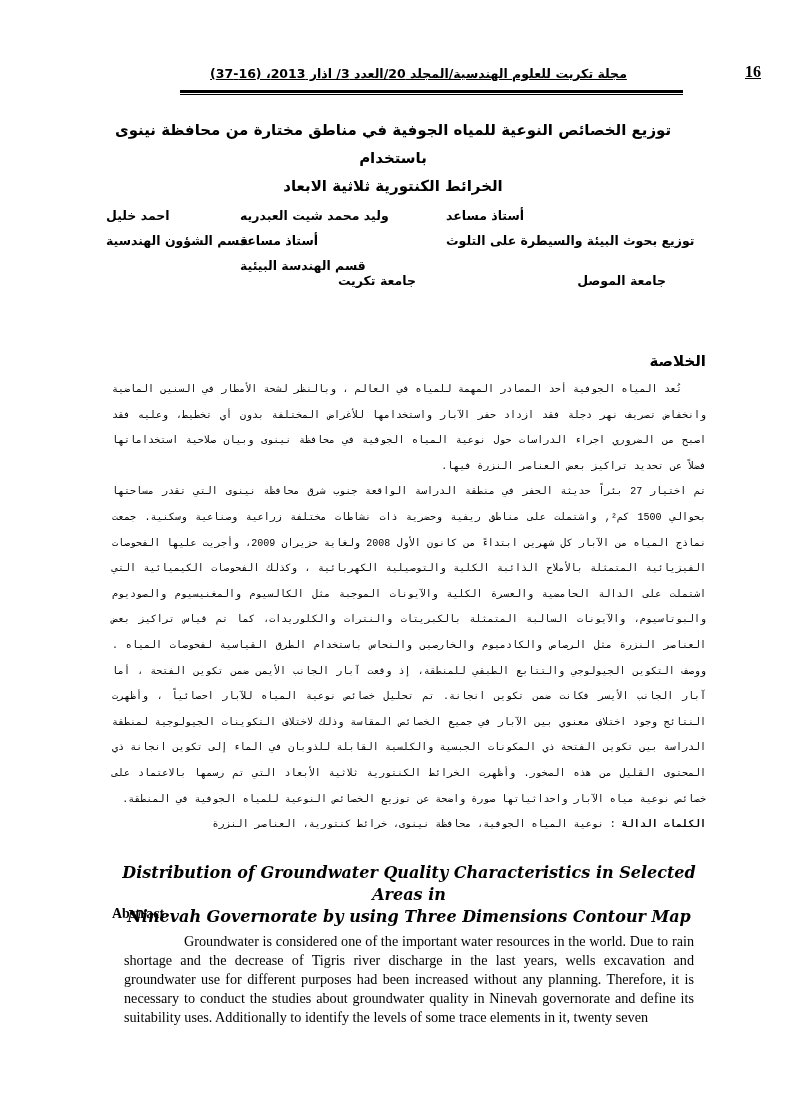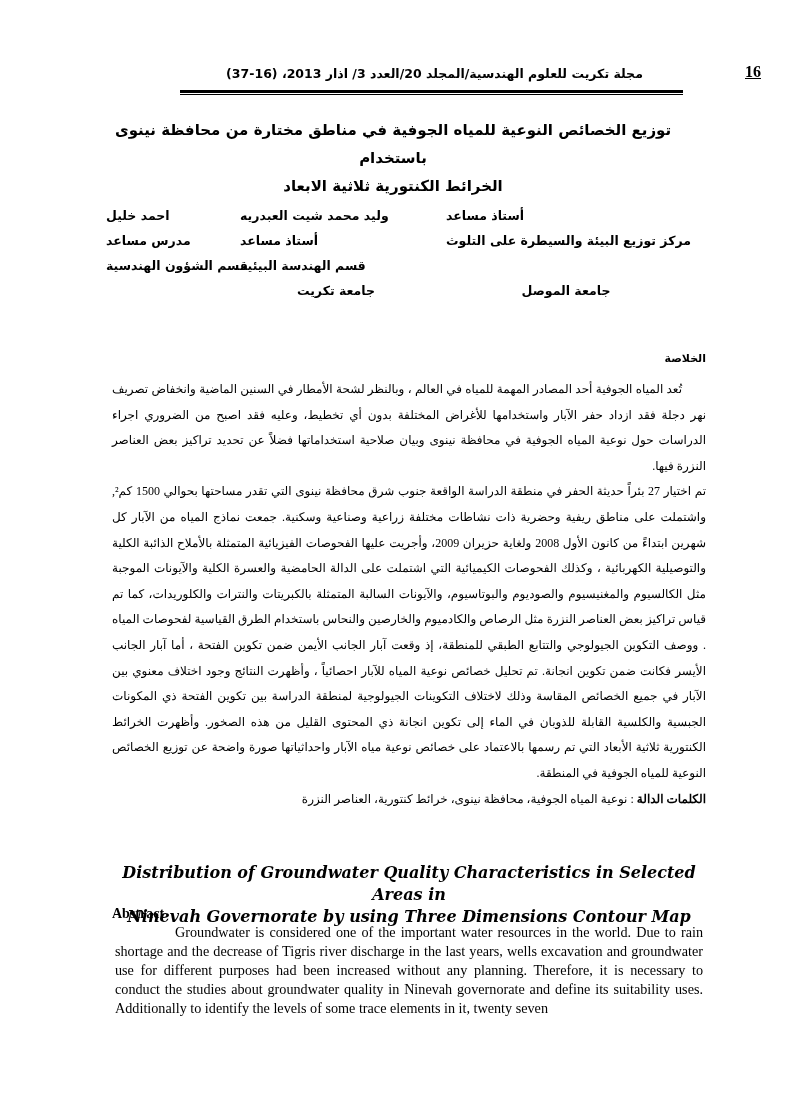--- a/index.html
+++ b/index.html
@@ -4,24 +4,25 @@
   <style>
     html, body { margin: 0; padding: 0; background: #ffffff; }
     body { width: 794px; height: 1111px; position: relative; overflow: hidden; color: #000; }
     .page { position: absolute; left: 0; top: 0; width: 794px; height: 1111px; background: #fff; }
 
     .page-number {
       position: absolute; left: 745px; top: 63px;
       font-family: "Liberation Serif", serif; font-weight: bold; font-size: 16px; text-decoration: underline;
     }
     .running-header {
-      position: absolute; left: 184px; top: 66px; width: 501px;
+      position: absolute; left: 168px; top: 66px; width: 501px;
       direction: rtl; text-align: center;
       font-family: "DejaVu Sans", sans-serif; font-weight: bold; font-size: 12.5px;
       white-space: nowrap;
+      text-decoration: underline;
     }
     .header-rule {
       position: absolute; left: 180px; top: 90px; width: 503px; height: 0;
       border-top: 3px solid #000; border-bottom: 1px solid #000; padding-top: 1px;
     }
 
     .ar-title {
       position: absolute; left: 96px; top: 116px; width: 594px;
       direction: rtl; text-align: center;
       font-family: "DejaVu Sans", sans-serif; font-weight: bold; font-size: 15px;
@@ -30,33 +31,33 @@
 
     .authors {
       position: absolute; left: 112px; top: 203px; width: 594px;
       direction: rtl;
       font-family: "DejaVu Sans", sans-serif; font-weight: bold; font-size: 12.5px;
     }
     .author-col { position: absolute; top: 0; text-align: left; line-height: 25px; white-space: nowrap; }
     .author-col.a1 { right: 0; width: 260px; }
     .author-col.a2 { right: 266px; width: 200px; }
     .author-col.a3 { right: 440px; width: 160px; }
-    .univ { position: absolute; top: 75px; text-align: center; white-space: nowrap; line-height: 25px; }
+    .univ { position: absolute; top: 65px; white-space: nowrap; line-height: 25px; }
     .univ.u1 { right: 40px; width: 200px; }
     .univ.u2 { right: 290px; width: 160px; }
 
     .ar-abstract-heading {
       position: absolute; left: 112px; top: 352px; width: 594px;
       direction: rtl; text-align: right;
-      font-family: "DejaVu Sans", sans-serif; font-weight: bold; font-size: 11px;
+      font-family: "DejaVu Sans", sans-serif; font-weight: bold; font-size: 15px;
     }
     .ar-body {
       position: absolute; left: 112px; top: 377px; width: 594px;
       direction: rtl; text-align: justify; text-align-last: right;
-      font-family: Liberation Serif, serif; font-size: 12px; line-height: 25.6px;
+      font-family: Liberation Mono, monospace; font-size: 10px; line-height: 25.6px;
     }
     .ar-body p { margin: 0; }
     .ar-body p.indent { text-indent: 24px; }
     .ar-keywords { margin: 0; }
     .ar-keywords .kw-label { font-weight: bold; }
 
     .en-title {
       position: absolute; left: 112px; top: 862px; width: 594px;
       text-align: center;
       font-family: "DejaVu Serif", serif; font-weight: bold; font-style: italic; font-size: 16px;
@@ -64,49 +65,48 @@
     }
     .en-abstract-heading {
       position: absolute; left: 112px; top: 906px;
       font-family: "Liberation Serif", serif; font-weight: bold; font-size: 14px;
     }
     .en-body {
       position: absolute; left: 112px; top: 920px; width: 594px;
       font-family: "Liberation Serif", serif; font-size: 14.2px; line-height: 19px;
       text-align: justify;
     }
-    .en-body p { margin: 3px; text-indent: 60px; }
+    .en-body p { margin: 12px; text-indent: 60px; }
   </style>
 </head>
 <body>
 
 <div class="page">
 
   <div class="page-number">16</div>
   <div class="running-header">مجلة تكريت للعلوم الهندسية/المجلد 20/العدد 3/ اذار 2013، (16-37)</div>
   <div class="header-rule"></div>
 
   <div class="ar-title">
     <div>توزيع الخصائص النوعية  للمياه الجوفية في مناطق مختارة من محافظة نينوى باستخدام</div>
     <div>الخرائط الكنتورية ثلاثية الابعاد</div>
   </div>
 
   <div class="authors">
     <div class="author-col a1">
       <div>أستاذ مساعد</div>
-      <div>مركز توزيع البيئة والسيطرة على التلوث</div>
+      <div>توزيع بحوث البيئة والسيطرة على التلوث</div>
     </div>
     <div class="author-col a2">
       <div>وليد محمد شيت العبدريه</div>
       <div>أستاذ مساعد</div>
       <div>قسم الهندسة البيئية</div>
     </div>
     <div class="author-col a3">
       <div>احمد خليل</div>
-      <div>مدرس مساعد</div>
       <div>قسم الشؤون الهندسية</div>
     </div>
     <div class="univ u1">جامعة الموصل</div>
     <div class="univ u2">جامعة تكريت</div>
   </div>
 
   <div class="ar-abstract-heading">الخلاصة</div>
 
   <div class="ar-body">
     <p class="indent">تُعد المياه الجوفية أحد المصادر المهمة للمياه في العالم ، وبالنظر لشحة الأمطار في السنين الماضية وانخفاض تصريف نهر دجلة فقد ازداد حفر الآبار واستخدامها للأغراض المختلفة بدون أي تخطيط، وعليه فقد اصبح من الضروري اجراء الدراسات حول نوعية المياه الجوفية في محافظة نينوى وبيان صلاحية استخداماتها فضلاً عن تحديد تراكيز بعض العناصر النزرة فيها.</p>

